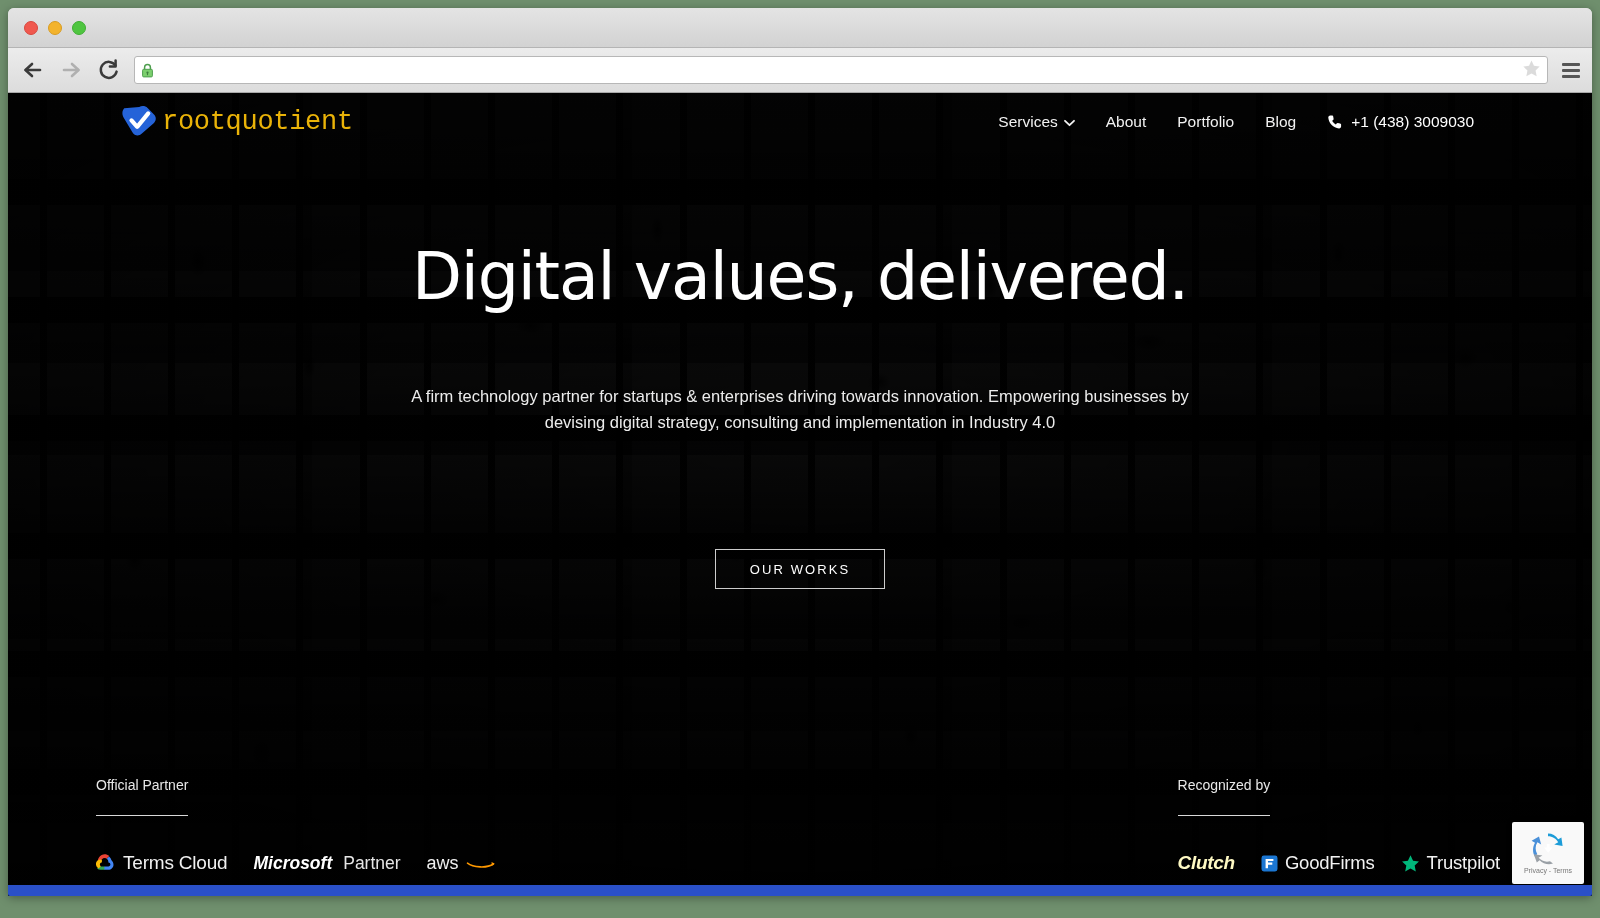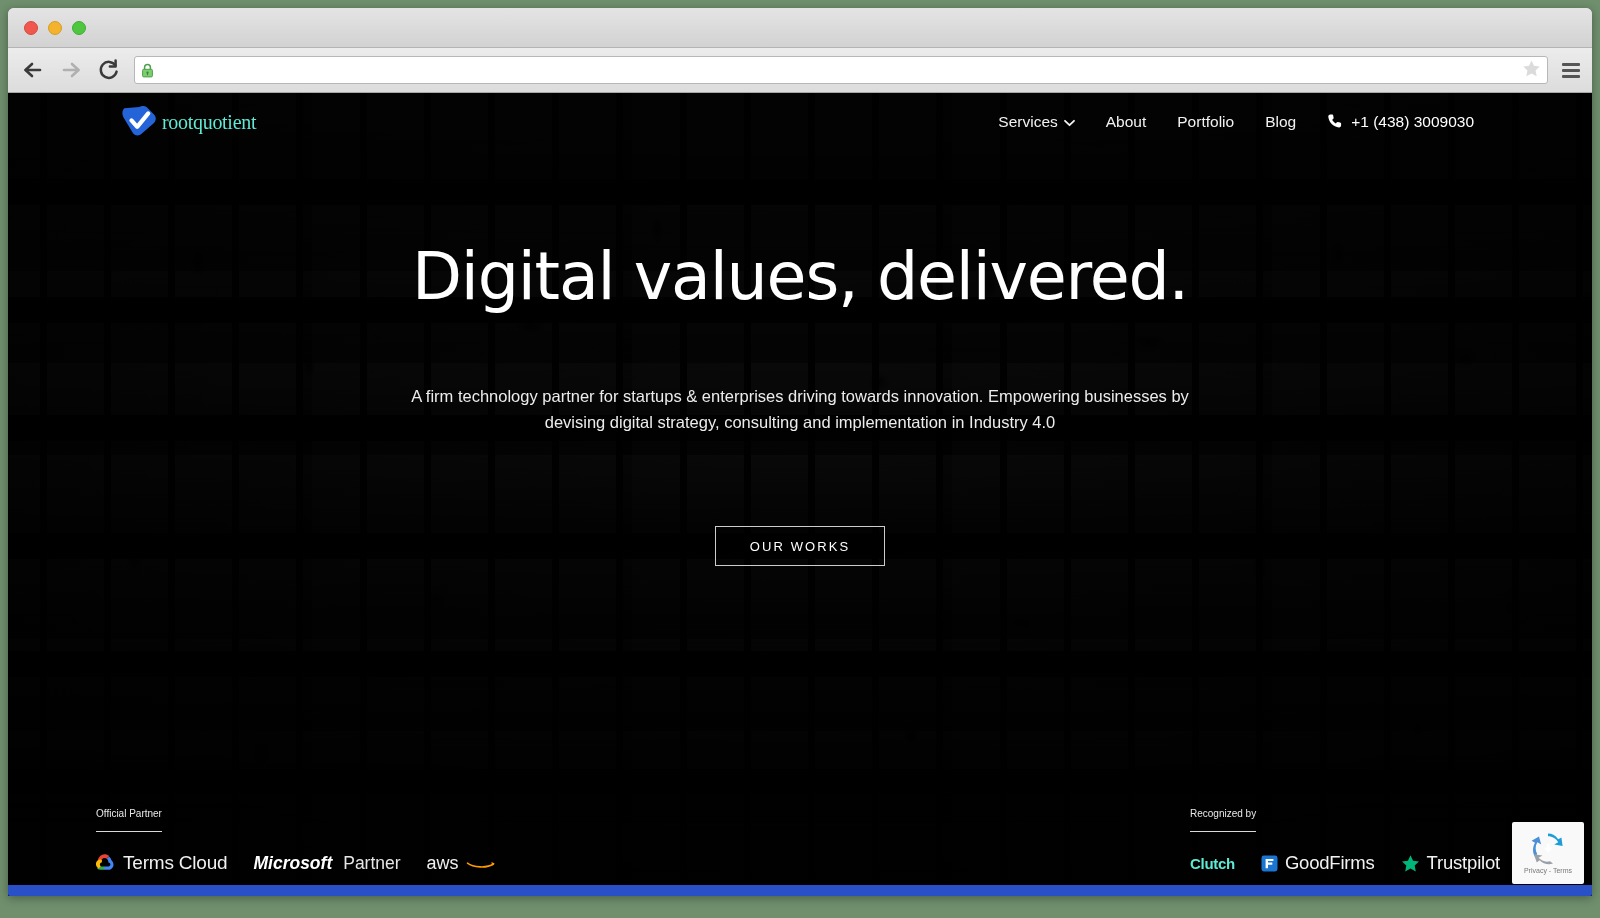--- a/index.html
+++ b/index.html
@@ -151,33 +151,33 @@
   .site-header{
     position:absolute; top:0; left:0; right:0;
     height:58px;
     display:flex; align-items:center;
     padding:0 118px 0 112px;
     z-index:5;
   }
   .logo{ display:flex; align-items:center; gap:4px; cursor:pointer; }
   .logo-mark{ width:38px; height:34px; flex:0 0 auto; }
   .logo-text{
-    font-size:20px; color:#5eead4; letter-spacing:-.3px;
-    font-family:Liberation Serif, serif; font-weight:400;
+    font-size:27px; color:#eab308; letter-spacing:-.3px;
+    font-family:Liberation Mono, monospace; font-weight:400;
   }
   .nav{ margin-left:auto; display:flex; align-items:center; gap:31px; }
   .nav-item{
     font-size:15.5px; color:#f2f2f2; cursor:pointer;
     display:flex; align-items:center; gap:6px;
     white-space:nowrap;
     text-align:center;
   }
   .chev{ display:inline-block; }
   .nav-phone{
-    font-size:15.5px; color:#fff; display:flex; align-items:flex-start; gap:8px;
+    font-size:15.5px; color:#fff; display:flex; align-items:center; gap:8px;
     cursor:pointer; white-space:nowrap;
   }
 
   
   .hero{
     position:absolute; left:0; right:0; top:150px;
     display:flex; flex-direction:column; align-items:center;
     z-index:4;
     gap:45px;
   }
@@ -187,21 +187,21 @@
     font-family:"DejaVu Sans", sans-serif;
     text-align:center;
   }
   .hero-sub{
     margin-top:28px;
     width:832px;
     font-size:16.5px; line-height:1.55;
     color:#ececec; text-align:center;
   }
   .hero-actions{
-    margin-top:46px;
+    margin-top:69px;
     display:flex; gap:34px; align-items:center;
   }
   .btn{
     cursor:pointer; display:flex; align-items:center; justify-content:center;
     font-size:14px;
   }
   .btn-outline{
     width:170px; height:40px;
     border:1px solid rgba(255,255,255,.8);
     color:#fff; letter-spacing:2.1px; font-size:13px;
@@ -216,35 +216,35 @@
 
   
   .trust{
     position:absolute; left:0; right:0; bottom:22px;
     display:flex; justify-content:space-between;
     padding:0 92px 0 88px;
     z-index:4;
   }
   .trust-col{ display:flex; flex-direction:column; }
   .trust-label{
-    font-size:10px; color:#e8e8e8;
-    padding-bottom:12px;
+    font-size:14px; color:#e8e8e8;
+    padding-bottom:22px;
     border-bottom:1px solid rgba(255,255,255,.85);
     align-self:flex-start;
-    margin-bottom:20px;
+    margin-bottom:36px;
   }
   .trust-logos{ display:flex; align-items:center; gap:26px; }
   .tlogo{ display:flex; align-items:center; gap:7px; }
   .tlogo-text{ color:#f0f0f0; font-size:19px; white-space:nowrap; }
   .tlogo-text.gc{ font-size:19px; font-weight:400; letter-spacing:-.2px; }
   .ms-bold{ font-weight:700; font-style:italic; font-size:17.5px; color:#fff; }
   .ms-reg{ font-weight:400; font-size:17.5px; color:#e6e6e6; margin-left:4px; }
   .aws-wrap{ display:flex; align-items:center; }
   .aws-text{ color:#f0f0f0; font-size:18px; font-weight:400; line-height:1; }
-  .clutch-text{ color:#5eead4; font-size:15px; font-weight:600; letter-spacing:-.3px; }
+  .clutch-text{ color:#fef9c3; font-size:19px; font-weight:600; letter-spacing:-.3px;font-style:italic; }
   .gf-text{ color:#f2f2f2; font-size:18.5px; font-weight:500; letter-spacing:-.2px; }
   .tp-text{ color:#f2f2f2; font-size:18.5px; font-weight:500; letter-spacing:-.2px; }
 
   
   .recaptcha{
     position:absolute; right:8px; bottom:12px;
     width:72px; height:62px;
     background:#f9f9f9;
     border-radius:2px;
     box-shadow:0 0 5px rgba(0,0,0,.35);

